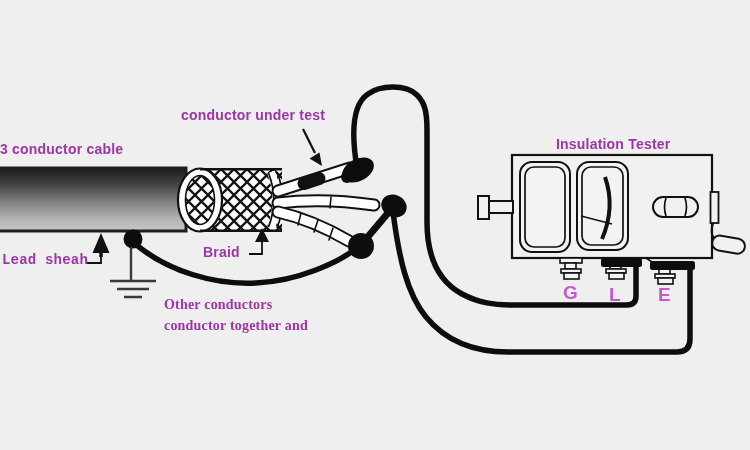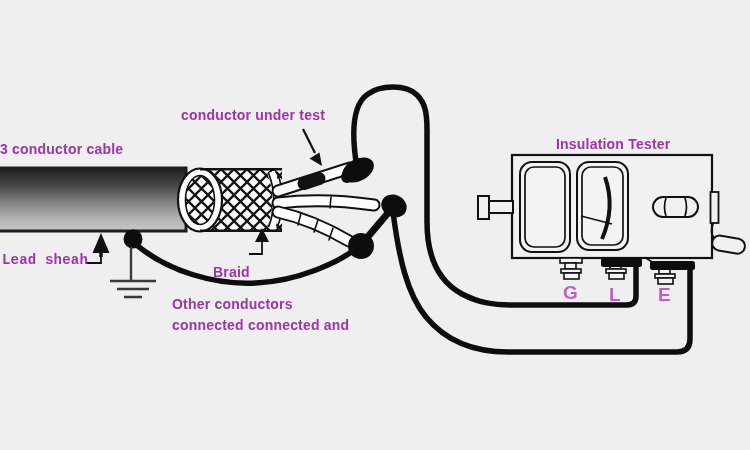--- a/index.html
+++ b/index.html
@@ -184,24 +184,24 @@
       <path d="M249,254 L262,254 L262,239" fill="none" stroke-width="1.8"></path>
       <polygon points="262,228 255,242 269,242" stroke="none"></polygon>
     </g>
   </g>
 </svg>
 
 <div class="lbl" style="left:0;top:139px;">3 conductor cable</div>
 <div class="lbl" style="left:181px;top:105px;">conductor under test</div>
 <div class="lbl" style="left:556px;top:126px;margin-top:8px;">Insulation Tester</div>
 <div class="lbl" style="left:2px;top:250px;font-family:Liberation Mono, monospace;">Lead sheah</div>
-<div class="lbl" style="left:213px;top:242px;margin-top:20px;">Braid</div>
-
-<div class="lbl multiline" style="left:172px;top:294px;">
+<div class="lbl" style="left:203px;top:242px;">Braid</div>
+
+<div class="lbl multiline" style="left:164px;top:294px;font-family:Liberation Serif, serif;">
   <div>Other conductors</div>
-  <div>connected connected and</div>
+  <div>conductor together and</div>
 </div>
 
 <div class="term" style="left:563px;top:282px;">G</div>
 <div class="term" style="left:609px;top:284px;">L</div>
 <div class="term" style="left:658px;top:284px;">E</div>
 
 </div>
 
 </body></html>

